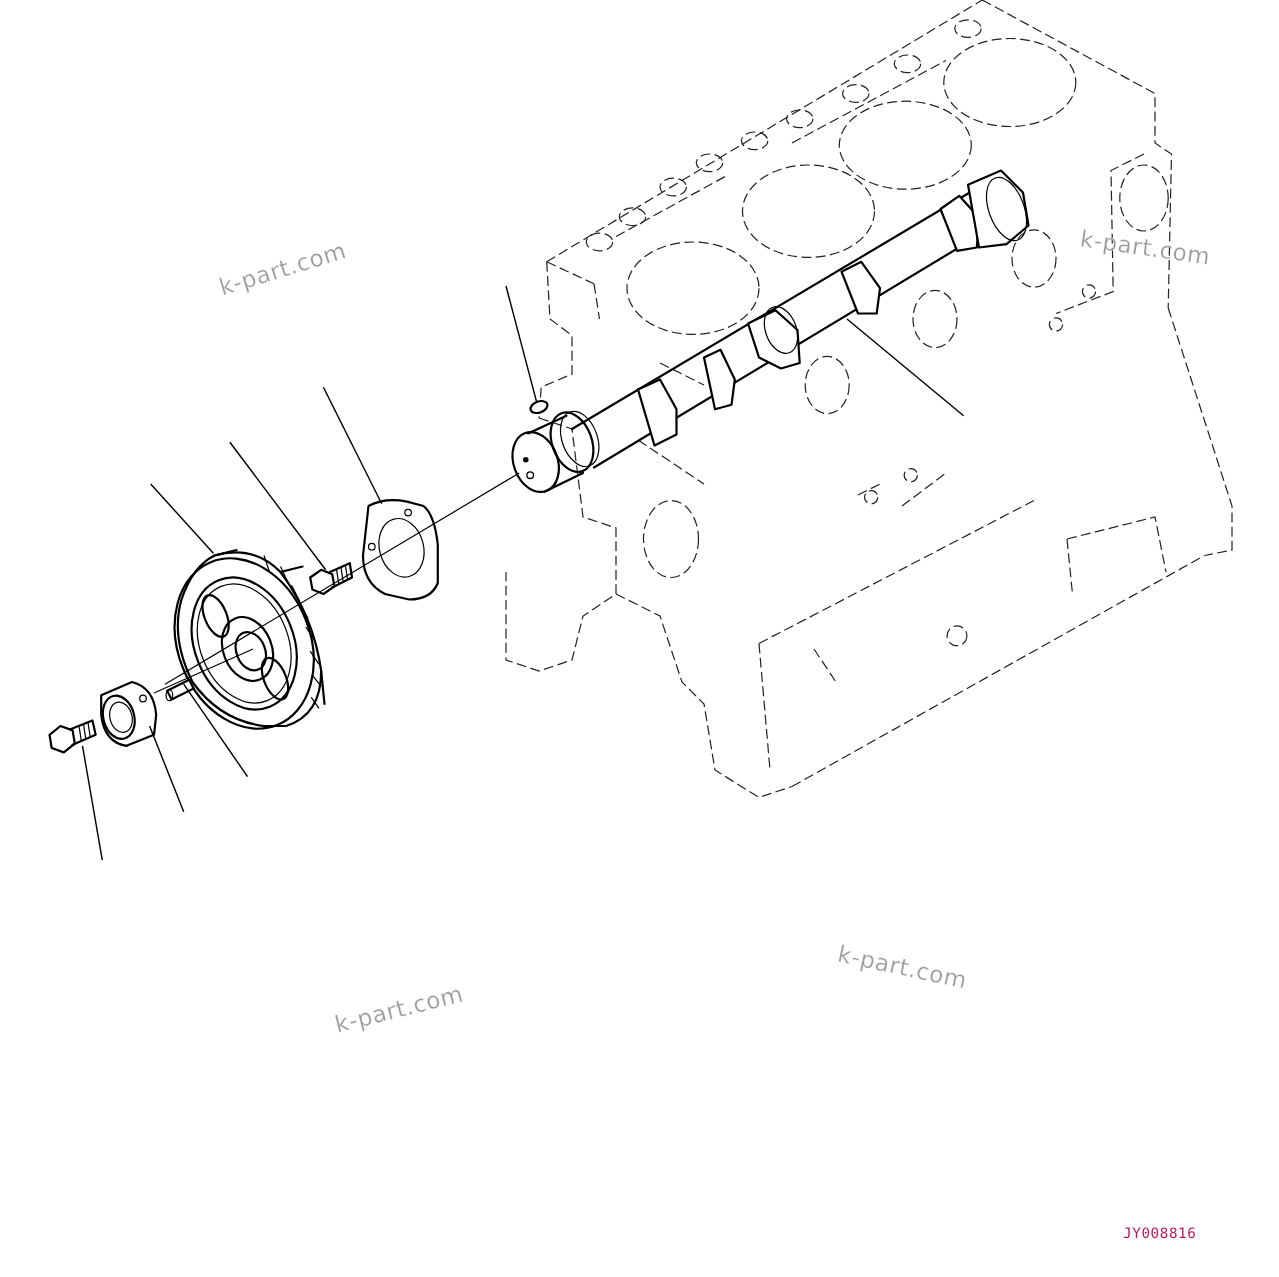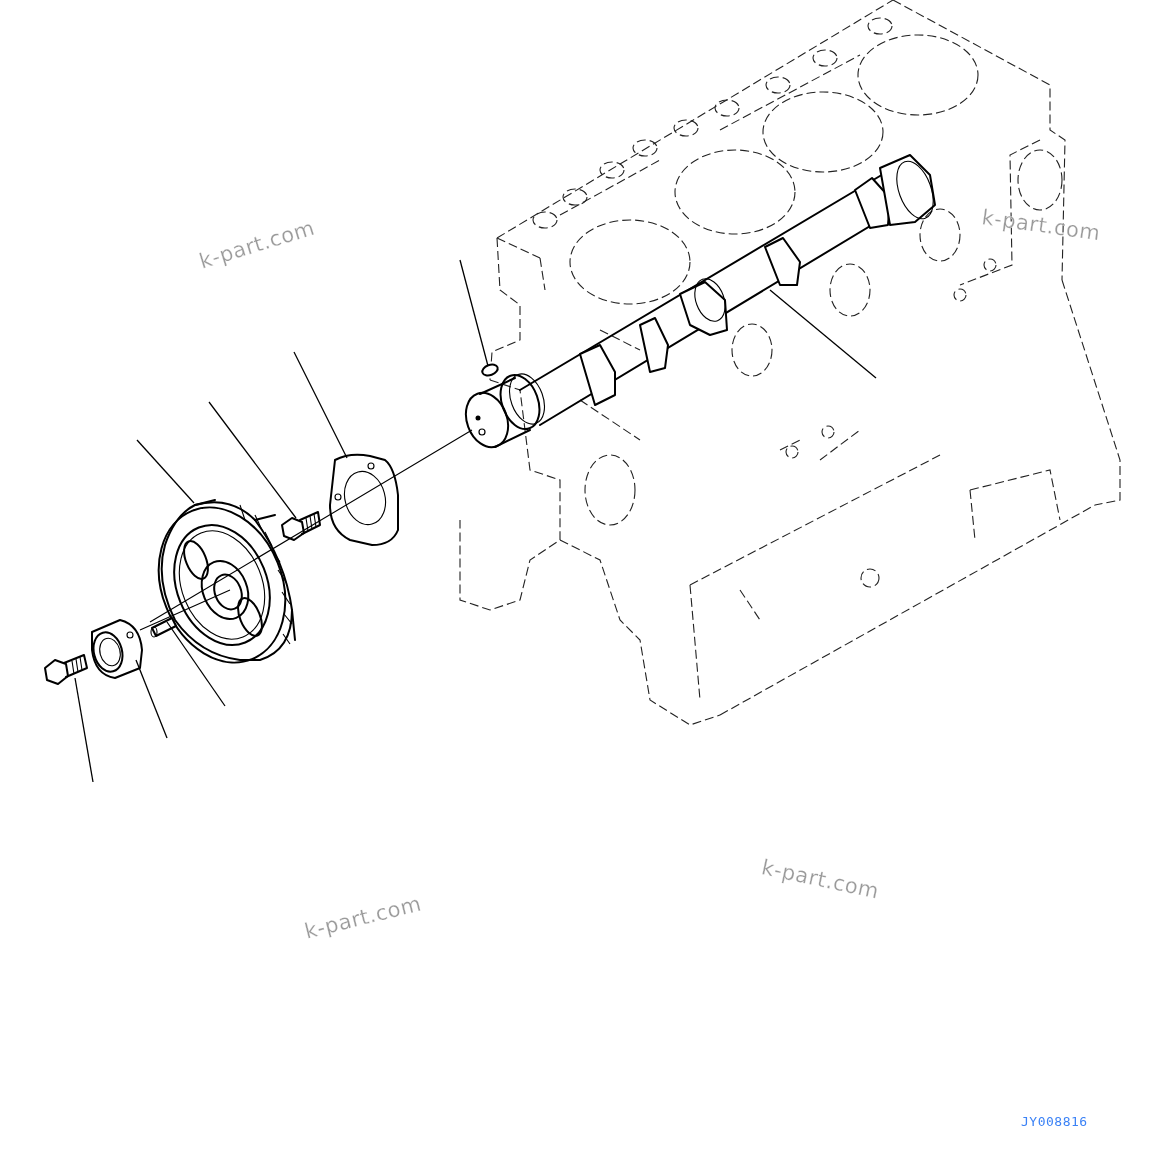--- a/index.html
+++ b/index.html
@@ -1,19 +1,19 @@
 <!DOCTYPE html>
 <html><head>
 <meta charset="utf-8">
 <style>
   html, body { margin:0; padding:0; background:#ffffff; }
   body { width:1163px; height:1161px; position:relative; overflow:hidden; font-family:"Liberation Sans", sans-serif; }
   #canvas { position:absolute; left:0; top:0; width:1163px; height:1161px; }
   .watermark { position:absolute; color:#9a9a9a; font-size:21px; font-family:"DejaVu Sans", sans-serif; font-weight:normal; letter-spacing:0.5px; transform-origin:left center; white-space:nowrap; -webkit-text-stroke:0.2px #ffffff; }
-  .fig-code { position:absolute; left:1021px; top:1114px; font-family:"DejaVu Sans Mono", monospace; font-size:13px; color:#3b82f6; letter-spacing:0.5px; }
+  .fig-code { position:absolute; left:1021px; top:1114px; font-family:"DejaVu Sans Mono", monospace; font-size:13px; color:#be185d; letter-spacing:0.5px; }
   .dash { fill:none; stroke:#222; stroke-width:1.1; stroke-dasharray:9 4; }
   .solid { fill:none; stroke:#000; stroke-width:2; stroke-linejoin:round; stroke-linecap:round; }
   .thin { fill:none; stroke:#000; stroke-width:1.1; }
   .leader { fill:none; stroke:#000; stroke-width:1.3; }
   .fillw { fill:#fff; stroke:#000; stroke-width:2; stroke-linejoin:round; }
 </style>
 </head>
 <body>
 
 <svg id="canvas" viewBox="0 0 1163 1161" xmlns="http://www.w3.org/2000/svg">

